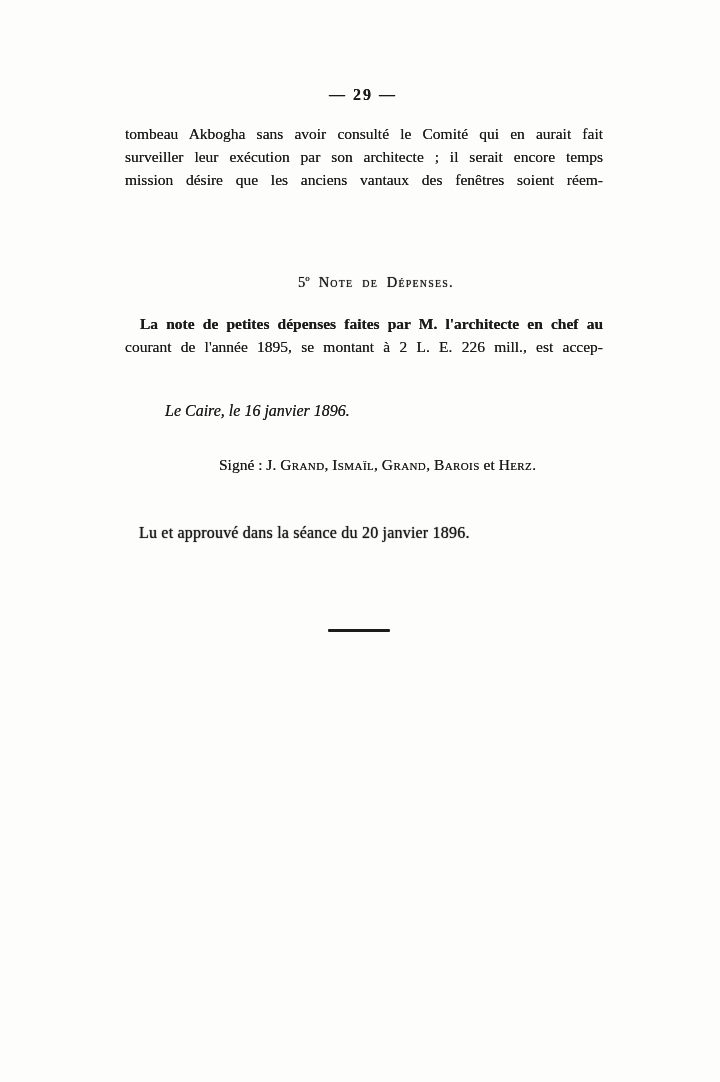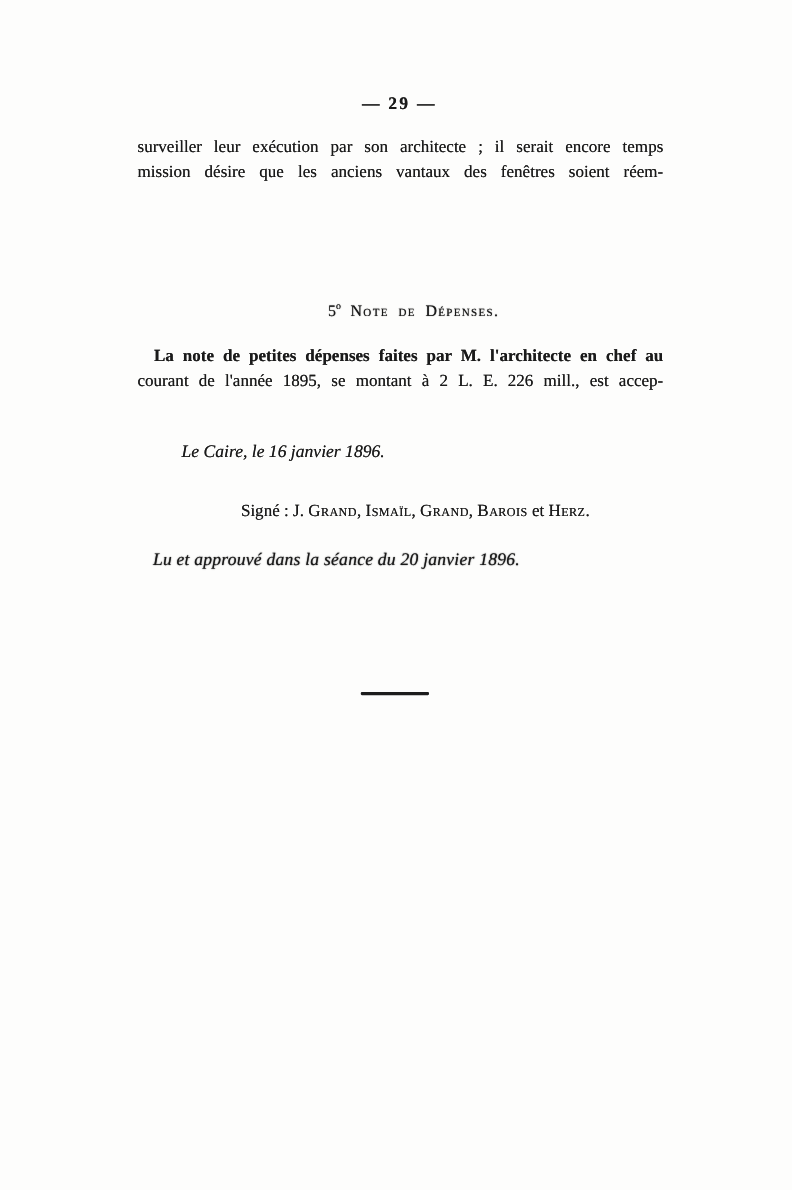--- a/index.html
+++ b/index.html
@@ -42,42 +42,42 @@
     font-weight: normal;
     text-shadow: 0 0 0.8px rgba(26,26,26,0.9);
   }
   .section-heading .sc-title { font-variant: small-caps; letter-spacing: 1.2px; word-spacing: 4px; }
   .section-heading sup { font-size: 9px; vertical-align: 6px; letter-spacing: 0; }
   .sc { font-variant: small-caps; letter-spacing: 0.4px; }
   .dateline { position: absolute; left: 165px; top: 402px; font-size: 16px; font-style: italic; }
   .signature { position: absolute; left: 219px; top: 456px; font-size: 15.5px; }
   .approval {
     position: absolute;
-    left: 139px; top: 501px;
+    left: 139px; top: 524px;
     font-size: 16px;
     text-shadow: 0 0 1.1px rgba(20,20,20,0.95);
     letter-spacing: 0.2px;
-    font-style: italic;
   }
   .end-rule {
     position: absolute;
     left: 328px; top: 629px;
     width: 62px; height: 3px;
     background: #1c1c1c;
     border-radius: 1px;
   }
 </style>
 </head>
 <body>
 
 <div class="page">
 
   <div class="page-number">— 29 —</div>
 
   <div class="para para1">
+      <div class="line">tombeau Akbogha sans avoir consulté le Comité qui en aurait fait</div>
       <div class="line">surveiller leur exécution par son architecte ; il serait encore temps</div>
       <div class="line">mission désire que les anciens vantaux des fenêtres soient réem-</div>
     </div>
 
   <div class="section-heading"><span>5</span><sup>o</sup><span class="sc-title"> Note de Dépenses.</span></div>
 
   <div class="para para2">
       <div class="line">La note de petites dépenses faites par M. l'architecte en chef au</div>
       <div class="line">courant de l'année 1895, se montant à 2 L. E. 226 mill., est accep-</div>
     </div>

